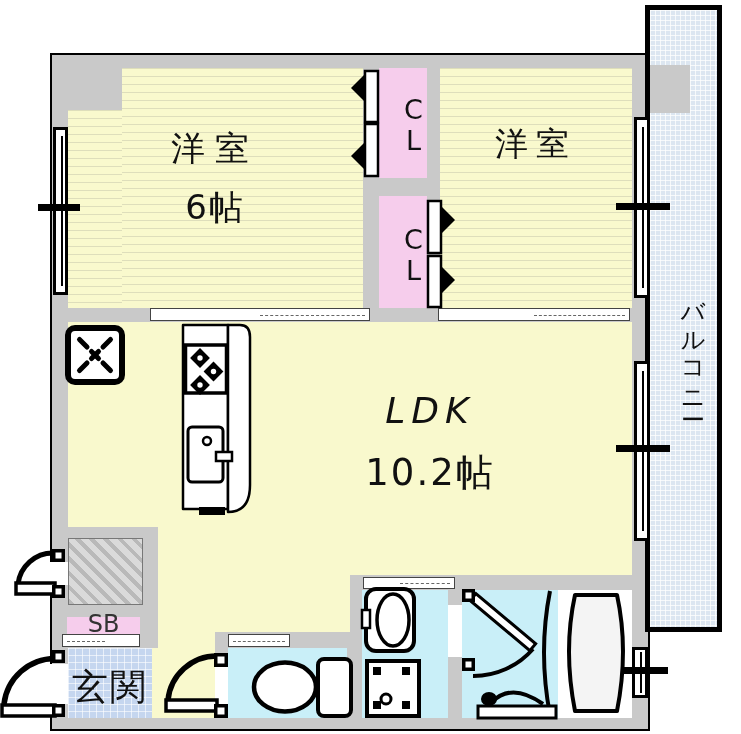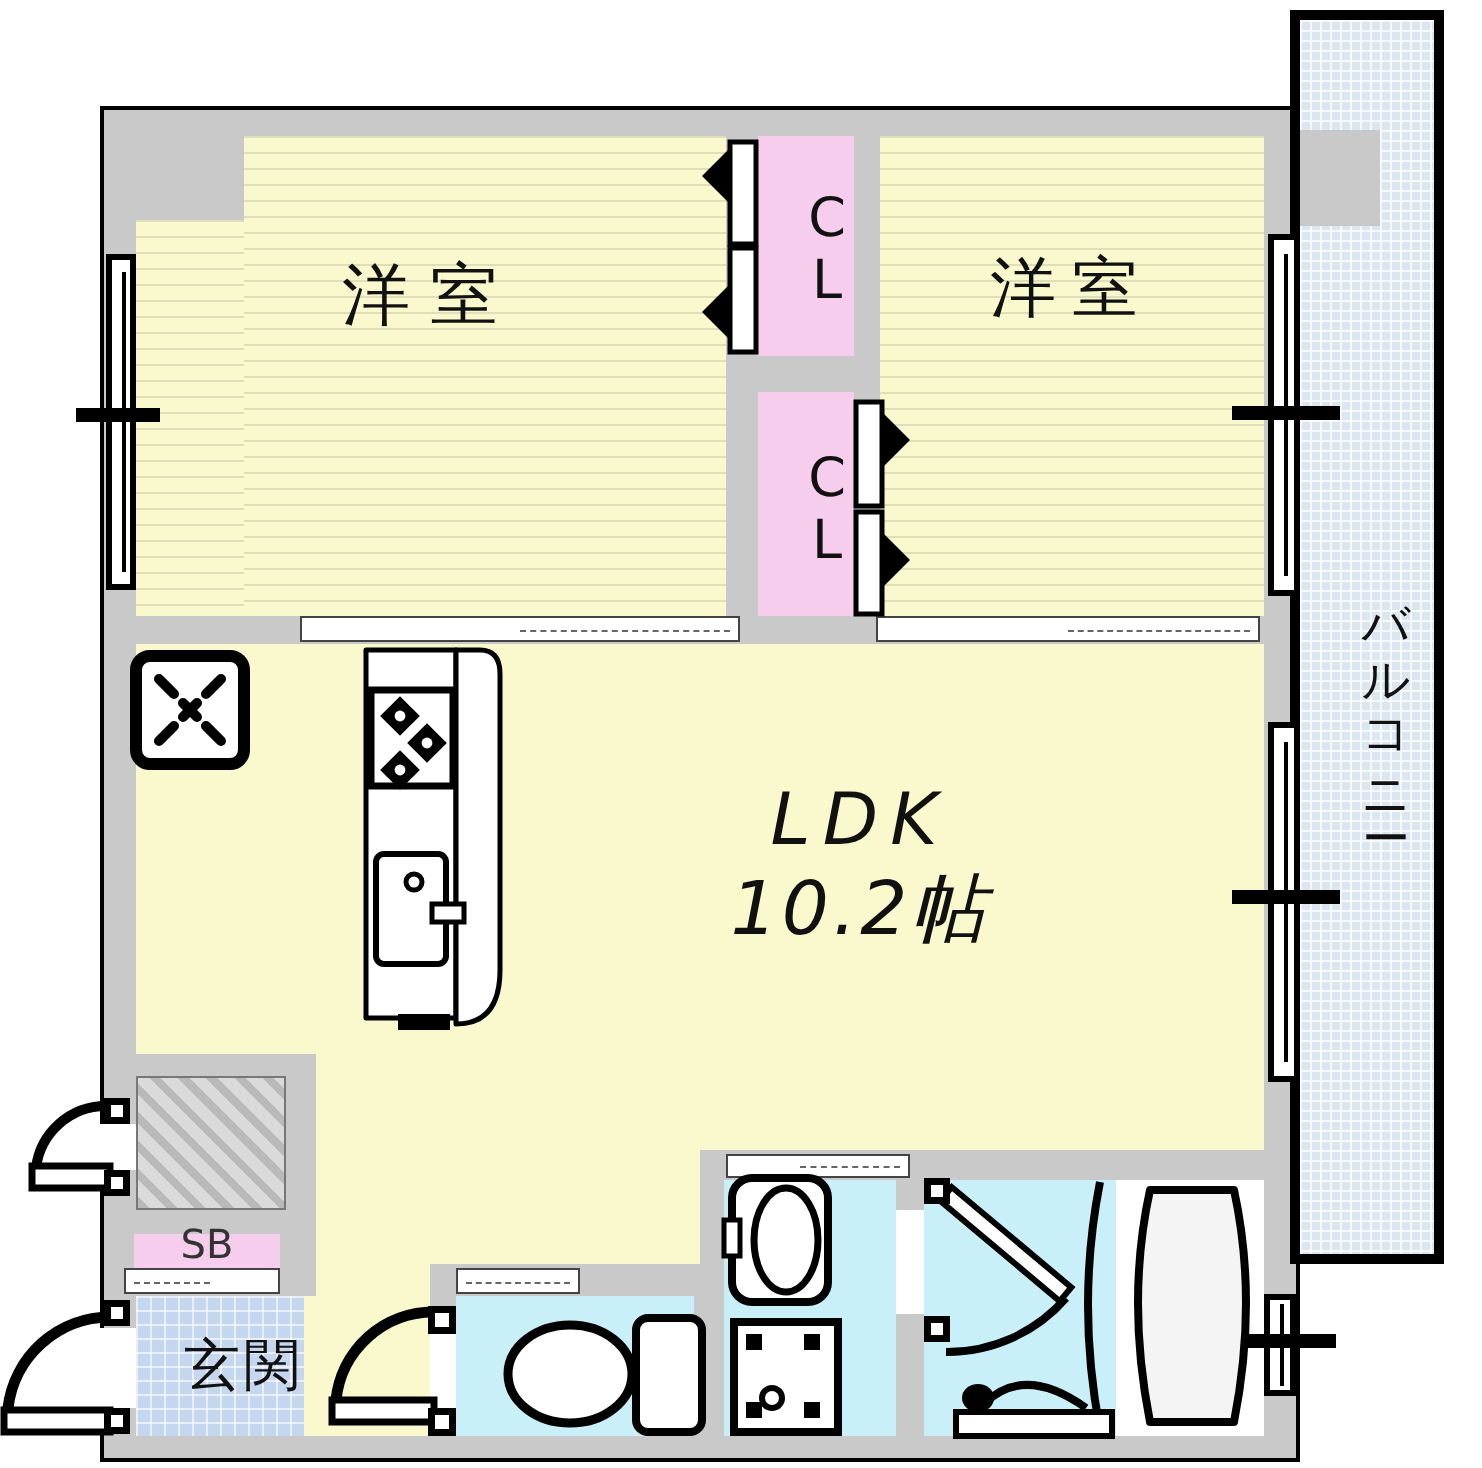--- a/index.html
+++ b/index.html
@@ -215,26 +215,27 @@
     </g>
 
     <g>
       <rect x="478" y="706" width="78" height="12" fill="#fff" stroke="#000" stroke-width="3"></rect>
       <path d="M492 702 Q512 682 543 704" fill="none" stroke="#000" stroke-width="4"></path>
       <ellipse cx="489" cy="699" rx="8" ry="7" fill="#000"></ellipse>
     </g>
   </svg>
 
   <div class="lbl" style="left:90px;top:131px;width:250px;font-size:34px;letter-spacing:10px;">洋室</div>
+  <div class="lbl" style="left:90px;top:190px;width:250px;font-size:34px;letter-spacing:2px;">6帖</div>
 
   <div class="lbl" style="left:440px;top:127px;width:192px;font-size:33px;letter-spacing:8px;">洋室</div>
 
   <div class="lbl" style="left:330px;top:392px;width:200px;font-size:36px;letter-spacing:6px;font-style:italic;">LDK</div>
-  <div class="lbl" style="left:320px;top:436px;width:220px;font-size:37px;letter-spacing:2px;font-style:italic;">10.2帖</div>
+  <div class="lbl" style="left:320px;top:454px;width:220px;font-size:37px;letter-spacing:2px;">10.2帖</div>
 
   <div class="lbl v-lbl" style="left:379px;top:78px;width:48px;height:94px;font-size:27px;">CL</div>
   <div class="lbl v-lbl" style="left:379px;top:208px;width:48px;height:94px;font-size:27px;">CL</div>
 
-  <div class="lbl" style="left:67px;top:612px;width:73px;font-size:20px;color:#333;">SB</div>
-  <div class="lbl" style="left:68px;top:668px;width:84px;font-size:28px;letter-spacing:2px;padding-left:12px;">玄関</div>
+  <div class="lbl" style="left:67px;top:612px;width:73px;font-size:24px;color:#333;">SB</div>
+  <div class="lbl" style="left:68px;top:668px;width:84px;font-size:36px;letter-spacing:2px;">玄関</div>
 
   <div class="lbl v-lbl" style="left:663px;top:255px;width:42px;height:185px;font-size:24px;letter-spacing:3px;">バルコニー</div>
 </div>
 
 </body></html>

